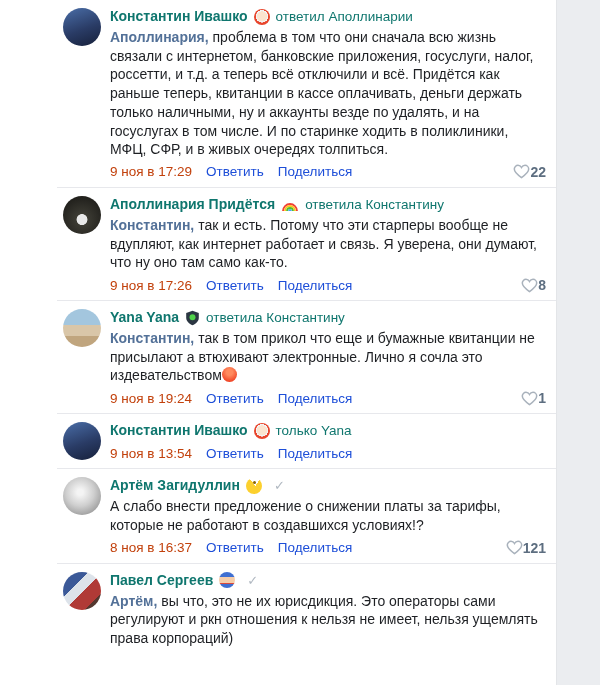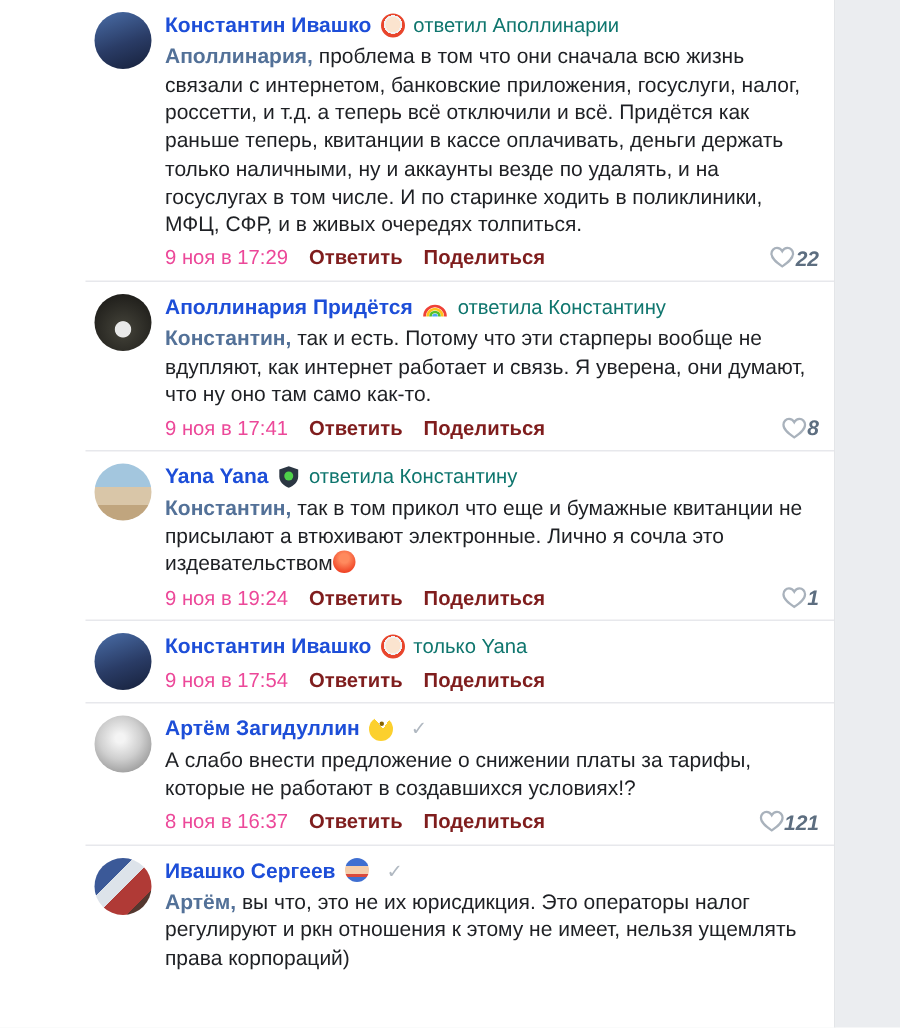--- a/index.html
+++ b/index.html
@@ -22,29 +22,29 @@
     flex:0 0 38px; width:38px; height:38px; border-radius:50%;
     margin-top:1px; cursor:pointer;
   }
   .av-konstantin { background:linear-gradient(160deg,#4a6ea8 0%,#2a3c66 55%,#16203a 100%); }
   .av-apollinaria { background:radial-gradient(circle at 50% 62%, #e9e9e9 17%, #3c3b33 19%, #21201c 75%); }
   .av-yana { background:linear-gradient(180deg,#a3c6de 0 42%,#d9c6a8 42% 72%,#c0a57e 72% 100%); }
   .av-artem { background:radial-gradient(circle at 45% 40%, #f4f4f4 10%, #cfcfcf 45%, #9a9a9a 80%, #7e7e7e 100%); }
   .av-pavel { background:linear-gradient(135deg,#3b5998 0 34%,#dde3ea 34% 52%,#b03a36 52% 78%,#54372f 78% 100%); }
   .cbody { flex:1; min-width:0; padding-right:2px; }
   .head { display:flex; align-items:center; gap:6px; line-height:19px; margin-bottom:2px; white-space:nowrap; }
-  .author { font-size:14px; font-weight:700; color:#1d4ed8; text-decoration:none; cursor:pointer; }
+  .author { font-size:14px; font-weight:700; color:#0f766e; text-decoration:none; cursor:pointer; }
   .replyto { font-size:13.5px; color:#0f766e; }
   .check { color:#b0b8c1; font-size:13px; font-weight:700; margin-left:6px; }
   .text { font-size:14px; line-height:18.7px; color:#1e2024; }
   .mention { color:#537198; text-decoration:none; cursor:pointer;font-weight:bold; }
   .foot { display:flex; align-items:center; margin-top:4px; height:18px; font-size:13.5px; }
-  .date { color:#ec4899; cursor:pointer; }
-  .action { color:#7f1d1d; font-weight:700; text-decoration:none; margin-left:14px; cursor:pointer; }
-  .likes { margin-left:auto; display:flex; align-items:center; gap:0; cursor:pointer;font-style:italic; }
+  .date { color:#c2410c; cursor:pointer; }
+  .action { color:#1d4ed8; font-weight:400; text-decoration:none; margin-left:14px; cursor:pointer; }
+  .likes { margin-left:auto; display:flex; align-items:center; gap:0; cursor:pointer; }
   .likes svg { display:block; }
   .like-count { color:#5d6e80; font-weight:700; font-size:14px; }
   .sep { height:1px; background:#e7e8ec; margin-left:57px; }
   
   .emoji { display:inline-block; width:16px; height:16px; flex:0 0 16px; }
   .em-clown { border-radius:50%; background:radial-gradient(circle at 50% 46%, #fbe4cf 42%, #f2f2f2 43% 52%, #e8452c 53%); }
   .em-pacman { position:relative; border-radius:50%;
     background:conic-gradient(from -38deg at 58% 50%, rgba(0,0,0,0) 0 72deg, #fcd02e 72deg 360deg); }
   .em-pacman::after { content:""; position:absolute; left:7px; top:3px; width:3px; height:3px;
     border-radius:50%; background:#8a6500; }
@@ -90,21 +90,21 @@
         <svg class="emoji" width="18" height="13" viewBox="0 0 18 13" style="flex:0 0 18px;height:13px;align-self:flex-end;margin-bottom:2px;">
           <path d="M2 12 a7 7 0 0 1 14 0" fill="none" stroke="#ef4136" stroke-width="1.8"></path>
           <path d="M4 12 a5 5 0 0 1 10 0" fill="none" stroke="#ffc21c" stroke-width="1.8"></path>
           <path d="M6 12 a3 3 0 0 1 6 0" fill="none" stroke="#56c02b" stroke-width="1.8"></path>
           <path d="M8 12 a1 1 0 0 1 2 0" fill="none" stroke="#4aa7f0" stroke-width="1.8"></path>
         </svg>
         <span class="replyto">ответила Константину</span>
       </div>
       <div class="text"><a class="mention">Константин,</a><span> так и есть. Потому что эти старперы вообще не вдупляют, как интернет работает и связь. Я уверена, они думают, что ну оно там само как-то.</span></div>
       <div class="foot">
-        <span class="date">9 ноя в 17:41</span>
+        <span class="date">9 ноя в 17:26</span>
         <a class="action">Ответить</a>
         <a class="action">Поделиться</a>
         <div class="likes">
           <svg width="17" height="15" viewBox="0 0 17 15">
               <path d="M8.5 13.6 C5.2 11.3 1.3 8.6 1.3 5.1 C1.3 3 3 1.3 5 1.3 C6.5 1.3 7.8 2.2 8.5 3.5 C9.2 2.2 10.5 1.3 12 1.3 C14 1.3 15.7 3 15.7 5.1 C15.7 8.6 11.8 11.3 8.5 13.6 Z" fill="none" stroke="#a9b2bc" stroke-width="1.5"></path>
             </svg>
           <span class="like-count">8</span>
         </div>
       </div>
     </div>
@@ -140,21 +140,21 @@
 
   <div class="comment reply">
     <div class="avatar av-konstantin"></div>
     <div class="cbody">
       <div class="head">
         <a class="author">Константин Ивашко</a>
         <span class="emoji em-clown"></span>
         <span class="replyto">только Yana</span>
       </div>
       <div class="foot">
-        <span class="date">9 ноя в 17:54</span>
+        <span class="date">9 ноя в 13:54</span>
         <a class="action">Ответить</a>
         <a class="action">Поделиться</a>
       </div>
     </div>
   </div>
   <div class="sep"></div>
 
   <div class="comment top-level">
     <div class="avatar av-artem"></div>
     <div class="cbody">
@@ -176,22 +176,22 @@
         </div>
       </div>
     </div>
   </div>
   <div class="sep"></div>
 
   <div class="comment reply">
     <div class="avatar av-pavel"></div>
     <div class="cbody">
       <div class="head">
-        <a class="author">Ивашко Сергеев</a>
+        <a class="author">Павел Сергеев</a>
         <span class="emoji em-bluemask"></span>
         <span class="check">✓</span>
       </div>
-      <div class="text"><a class="mention">Артём,</a><span> вы что, это не их юрисдикция. Это операторы налог регулируют и ркн отношения к этому не имеет, нельзя ущемлять права корпораций)</span></div>
+      <div class="text"><a class="mention">Артём,</a><span> вы что, это не их юрисдикция. Это операторы сами регулируют и ркн отношения к нельзя не имеет, нельзя ущемлять права корпораций)</span></div>
 
     </div>
   </div>
 
 </div>
 
 </body></html>

